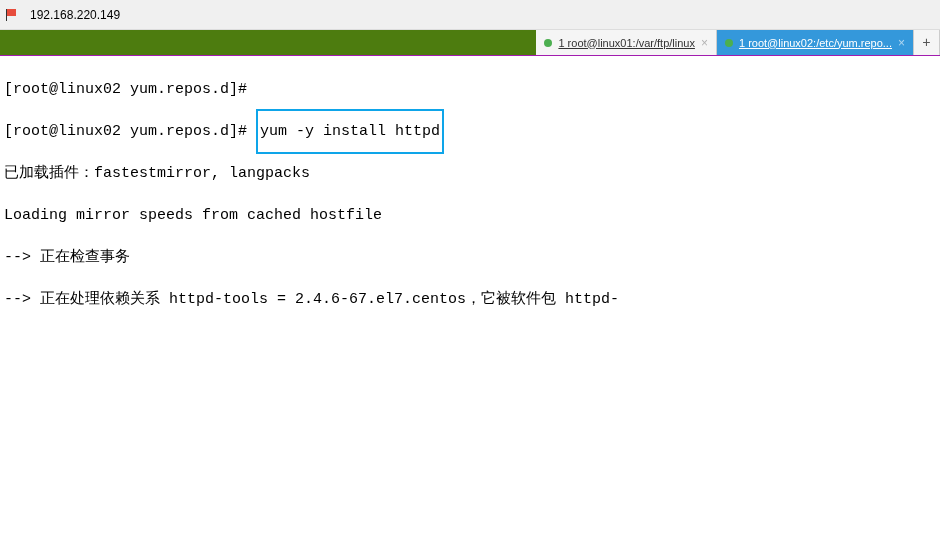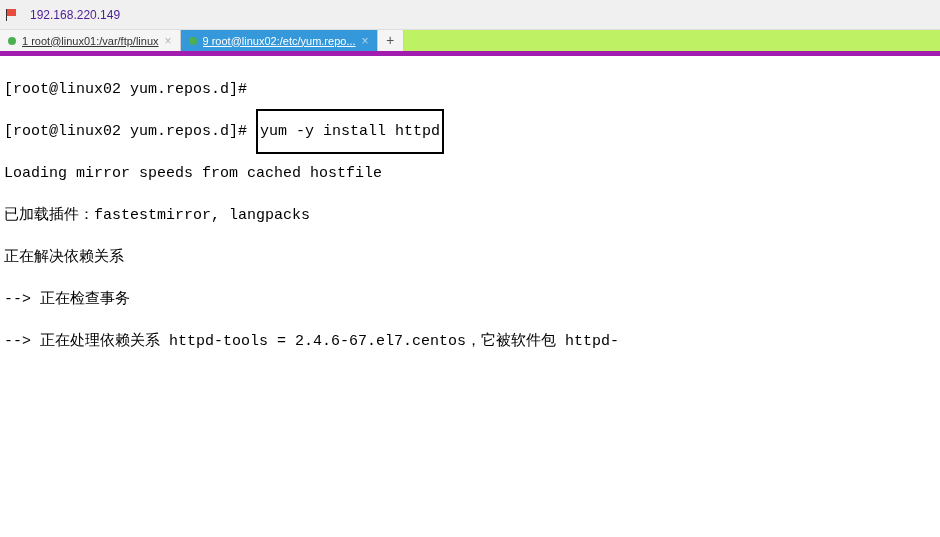--- a/index.html
+++ b/index.html
@@ -25,28 +25,29 @@
       border-bottom: 1px solid #ddd;
     }
     .flag-icon {
       width: 16px;
       height: 16px;
       display: inline-block;
     }
     .address-text {
       font-family: Arial, sans-serif;
       font-size: 12px;
-      color: #4c1d95;
+      color: #000000;
     }
     .tab-bar {
       height: 26px;
-      background: #bef264;
+      background: #4d7c0f;
       display: flex;
       align-items: stretch;
-      border-bottom: 5px solid #a21caf;
+      border-bottom: 1px solid #a21caf;
+      justify-content: flex-end;
     }
     .tab {
       display: flex;
       align-items: center;
       padding: 0 8px;
       border-right: 1px solid #ccc;
       font-family: Arial, sans-serif;
       font-size: 11px;
       cursor: pointer;
       gap: 6px;
@@ -100,21 +101,21 @@
       white-space: pre;
       font-family: "Consolas", "Courier New", monospace;
       font-size: 15px;
       color: #000;
       overflow: hidden;
     }
     .term-line {
       white-space: pre;
     }
     .highlight-box {
-      border: 2px solid #000000;
+      border: 2px solid #0ea5e9;
       padding: 12px 2px;
       display: inline;
     }
   </style>
 </head>
 <body>
 
 <div class="title-bar">
   <span class="flag-icon">
     <svg width="16" height="16" viewBox="0 0 16 16">
@@ -126,34 +127,33 @@
 </div>
 
 <div class="tab-bar">
   <div class="tab inactive">
     <span class="status-dot"></span>
     <span class="tab-label">1 root@linux01:/var/ftp/linux</span>
     <span class="tab-close">×</span>
   </div>
   <div class="tab active">
     <span class="status-dot"></span>
-    <span class="tab-label">9 root@linux02:/etc/yum.repo...</span>
+    <span class="tab-label">1 root@linux02:/etc/yum.repo...</span>
     <span class="tab-close">×</span>
   </div>
   <div class="tab-add">
     <span>+</span>
   </div>
 </div>
 
 <div class="terminal">
 <div class="term-line"><span>[root@linux02 yum.repos.d]# </span></div>
 <div class="term-line"><span>[root@linux02 yum.repos.d]# </span><span class="highlight-box">yum -y install httpd</span></div>
+<div class="term-line">已加载插件：fastestmirror, langpacks</div>
 <div class="term-line">Loading mirror speeds from cached hostfile</div>
-<div class="term-line">已加载插件：fastestmirror, langpacks</div>
-<div class="term-line">正在解决依赖关系</div>
 <div class="term-line">--&gt; 正在检查事务</div>
 <div class="term-line">--&gt; 正在处理依赖关系 httpd-tools = 2.4.6-67.el7.centos，它被软件包 httpd-</div>
 
 
 
 
 
 
 <div class="term-line"></div>
 

